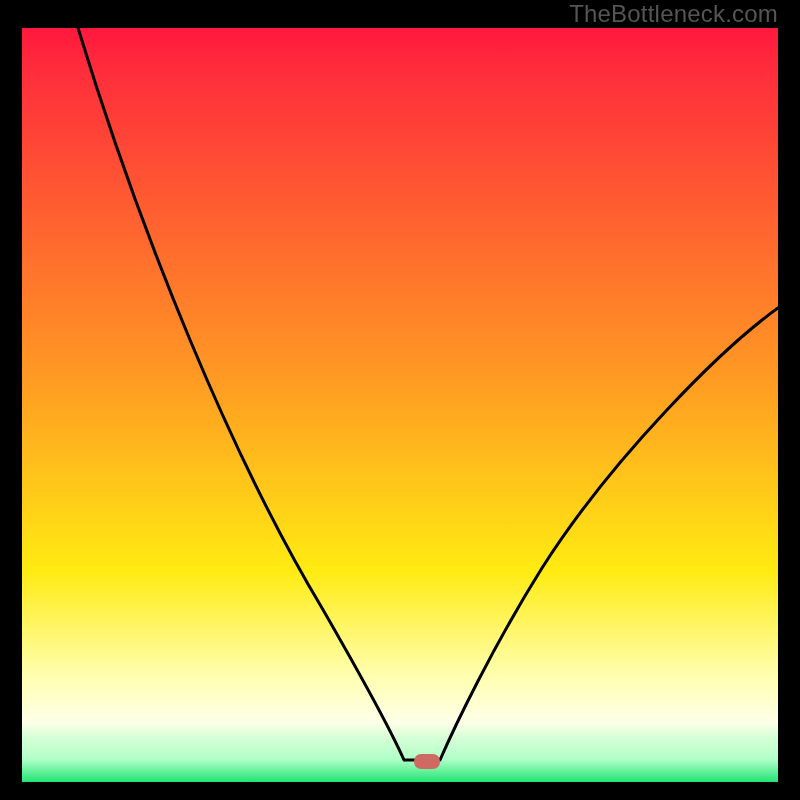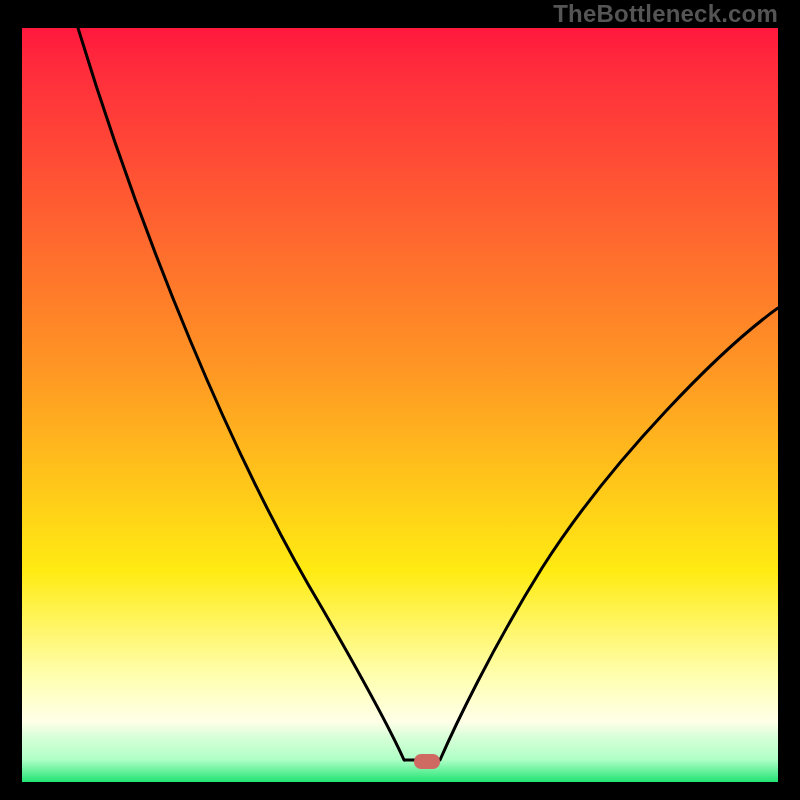--- a/index.html
+++ b/index.html
@@ -17,21 +17,21 @@
     width: 800px;
     height: 800px;
     background: #000;
   }
   .watermark {
     position: absolute;
     top: 0;
     right: 22px;
     color: #555;
     font-size: 24px;
-    font-weight: 700;
+    font-weight: 400;
     letter-spacing: 0.2px;
     z-index: 10;
   }
   .plot {
     position: absolute;
     left: 22px;
     top: 28px;
     width: 756px;
     height: 754px;
     overflow: hidden;

